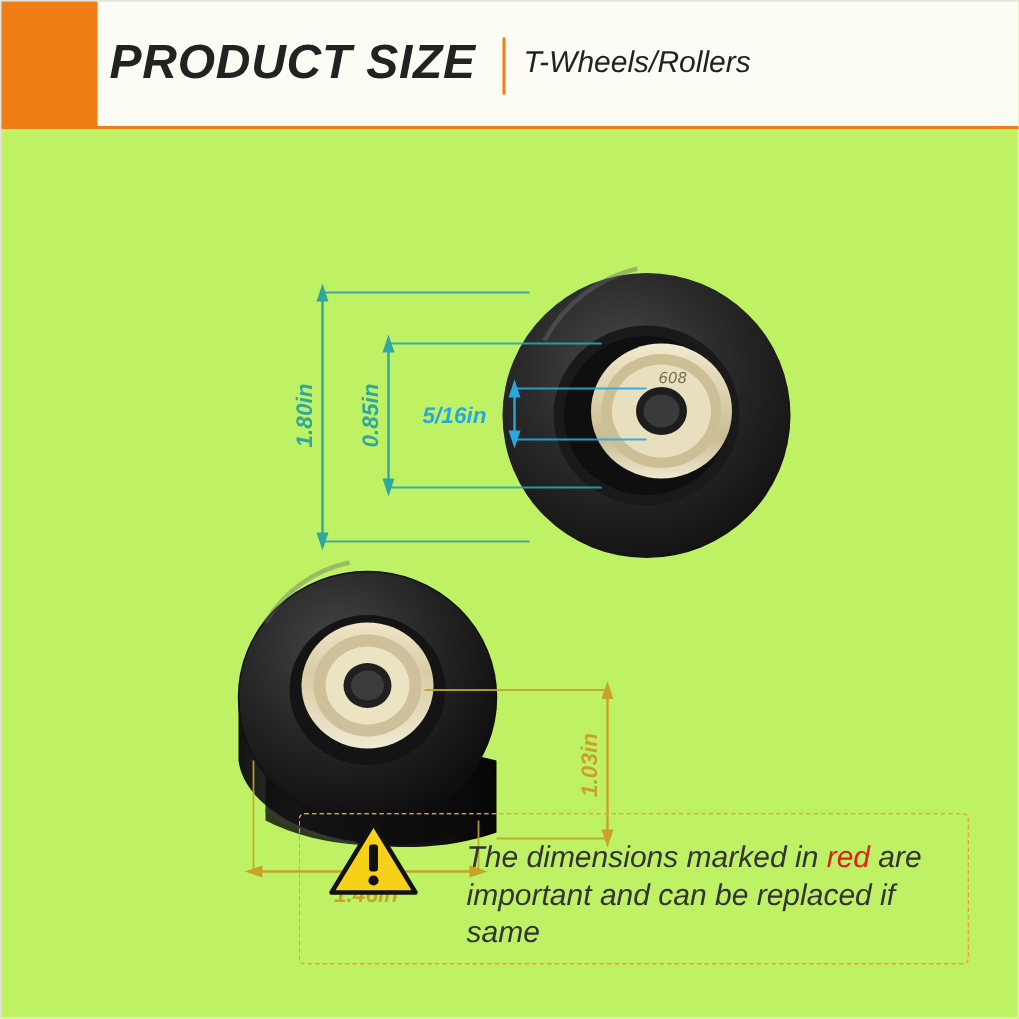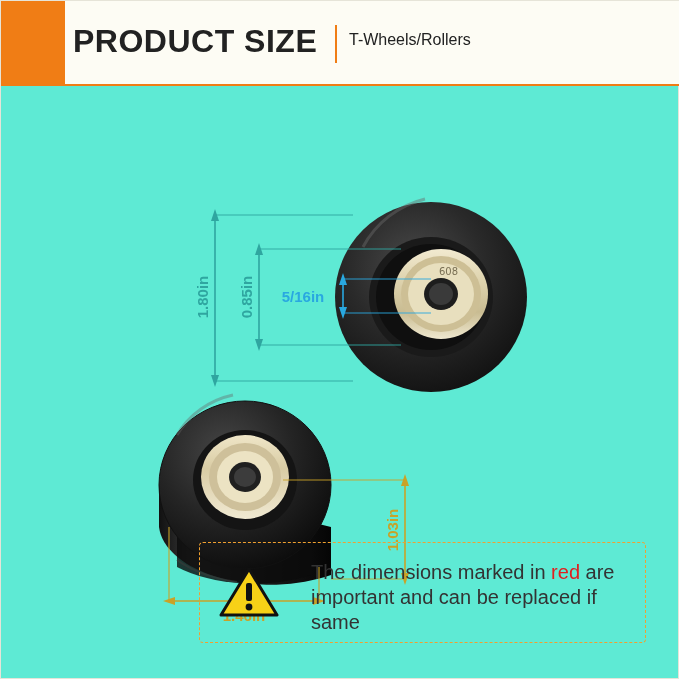--- a/index.html
+++ b/index.html
@@ -12,23 +12,24 @@
     background: #fdfcf4;
     font-family: "Liberation Sans", sans-serif;
     overflow: hidden;
     position: relative;
   }
   .page {
     position: absolute;
     left: 0; top: 0;
     width: 679px;
     height: 679px;
-    background: #5eead4;
+    background: #bef264;
     border: 1px solid #e6e4d8;
     box-sizing: border-box;
+    font-style: italic;
   }
   
   .header {
     position: absolute;
     left: 0; top: 0;
     width: 679px;
     height: 84px;
     background: #fdfcf4;
   }
   .header-orange {
@@ -61,30 +62,30 @@
     left: 334px;
     top: 24px;
     width: 2px;
     height: 38px;
     background: #f07d15;
   }
   .header-sub {
     position: absolute;
     left: 348px;
     top: 30px;
-    font-size: 16px;
+    font-size: 20px;
     color: #222222;
     font-family: "Liberation Sans", sans-serif;
   }
 
   
   .canvas {
     position: absolute;
     left: 0;
-    top: 96px;
+    top: 76px;
     width: 679px;
     height: 517px;
     border-radius: 21px;
   }
   svg.diagram {
     position: absolute;
     left: 0; top: 0;
   }
 
   

